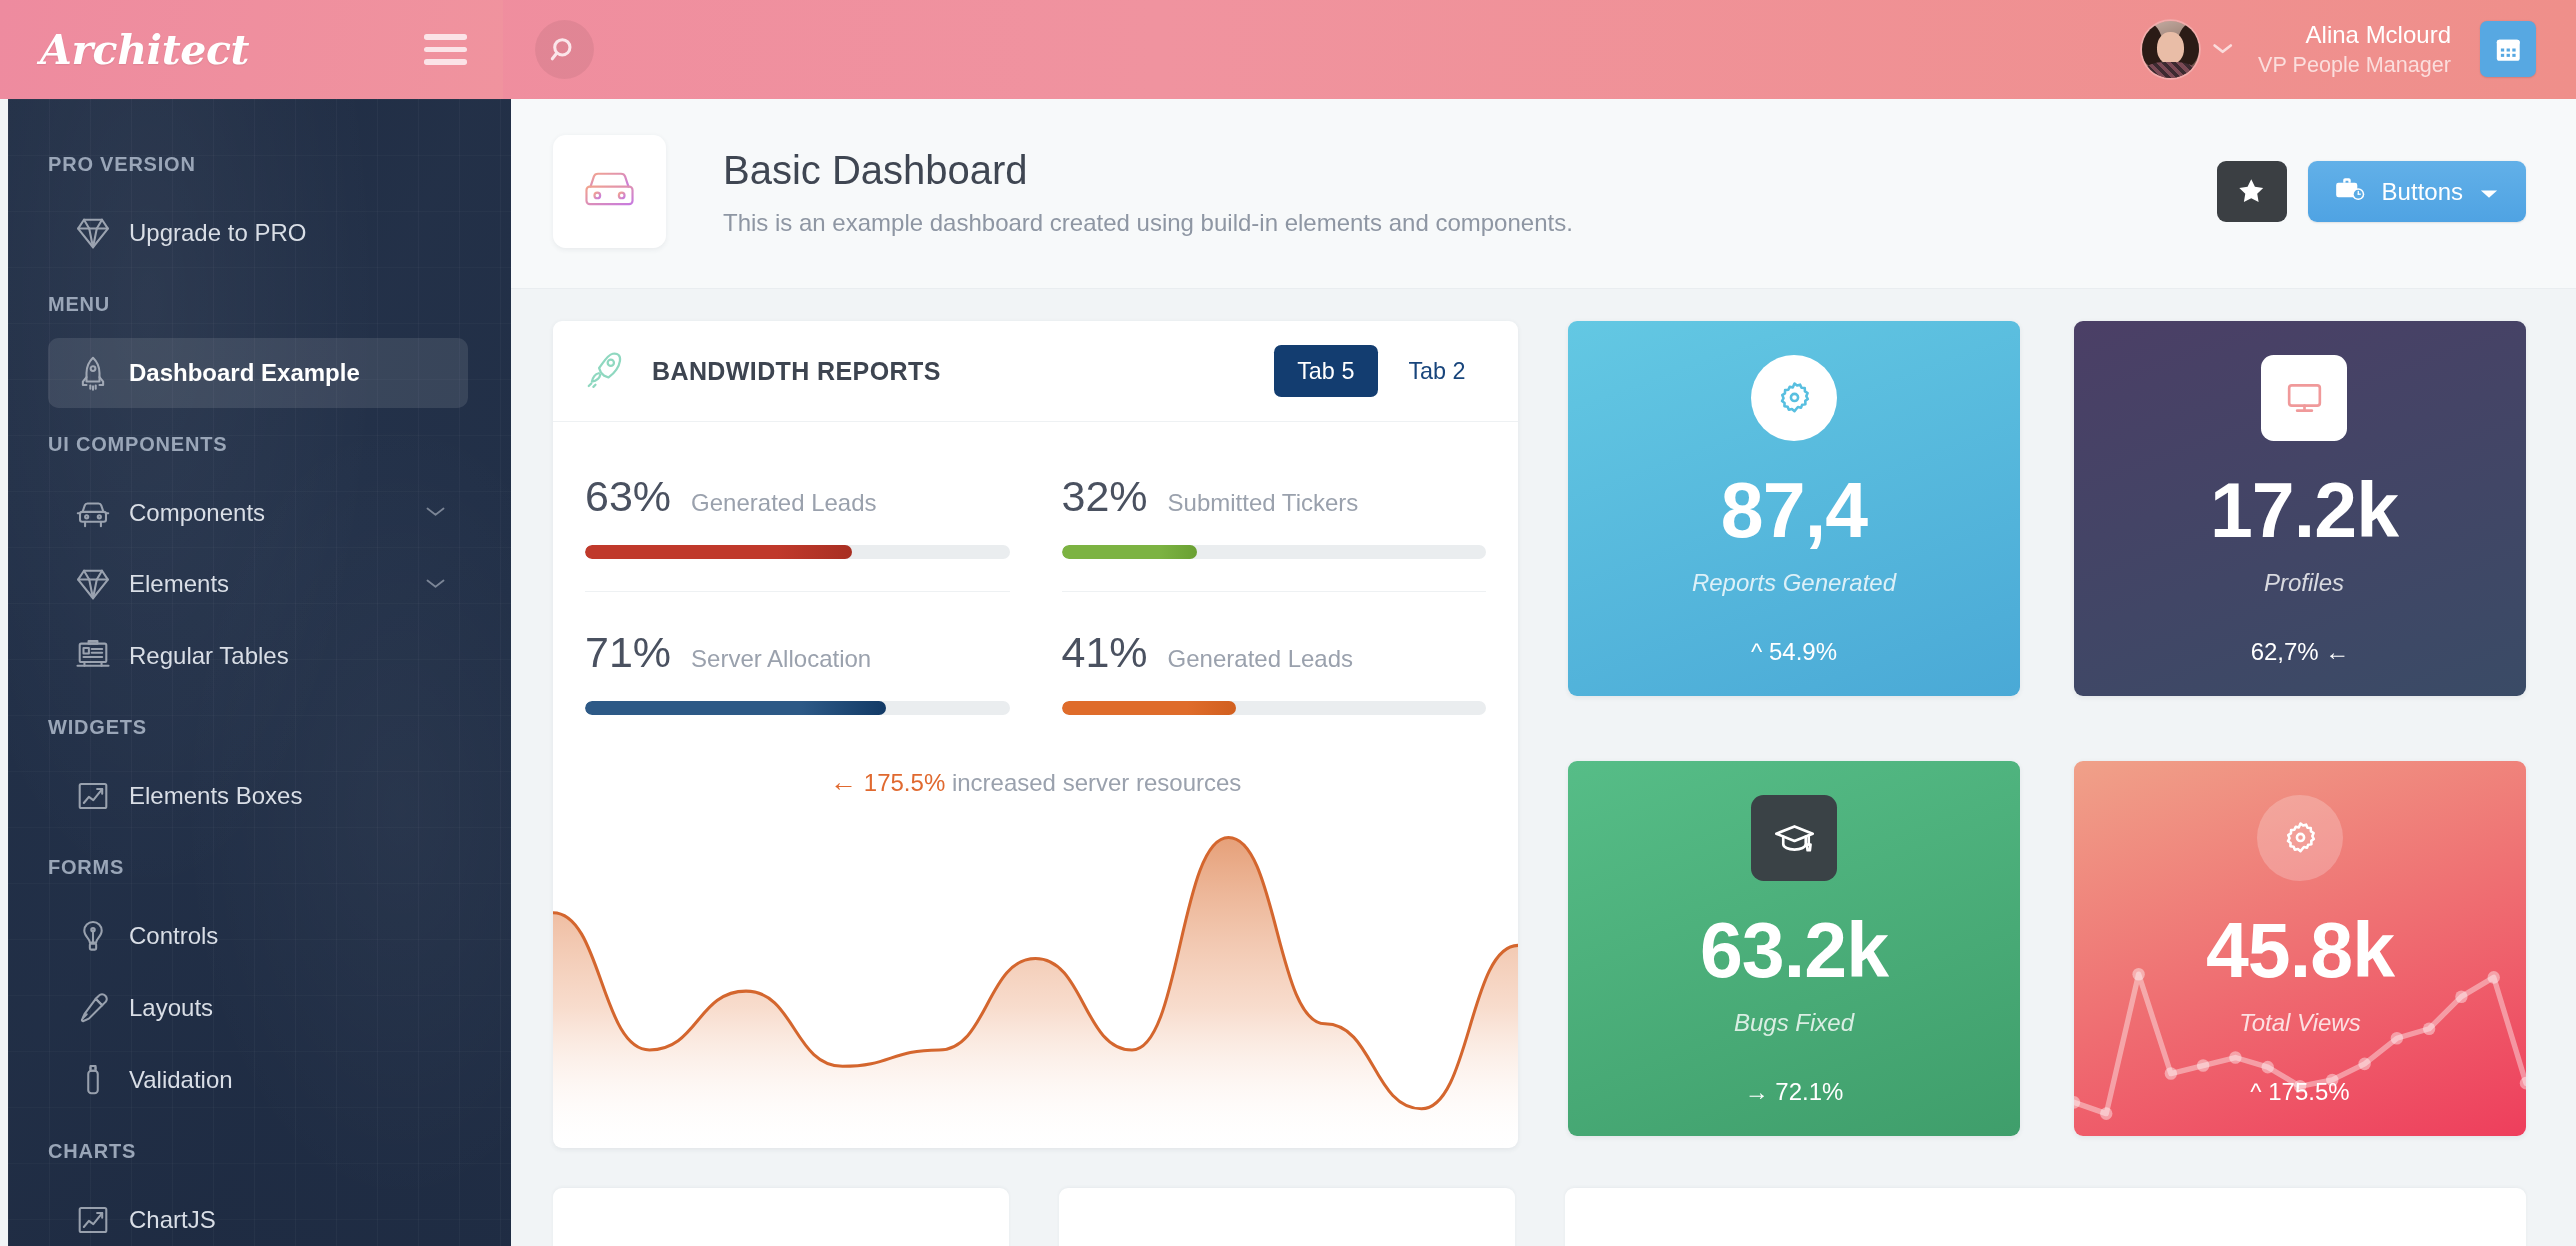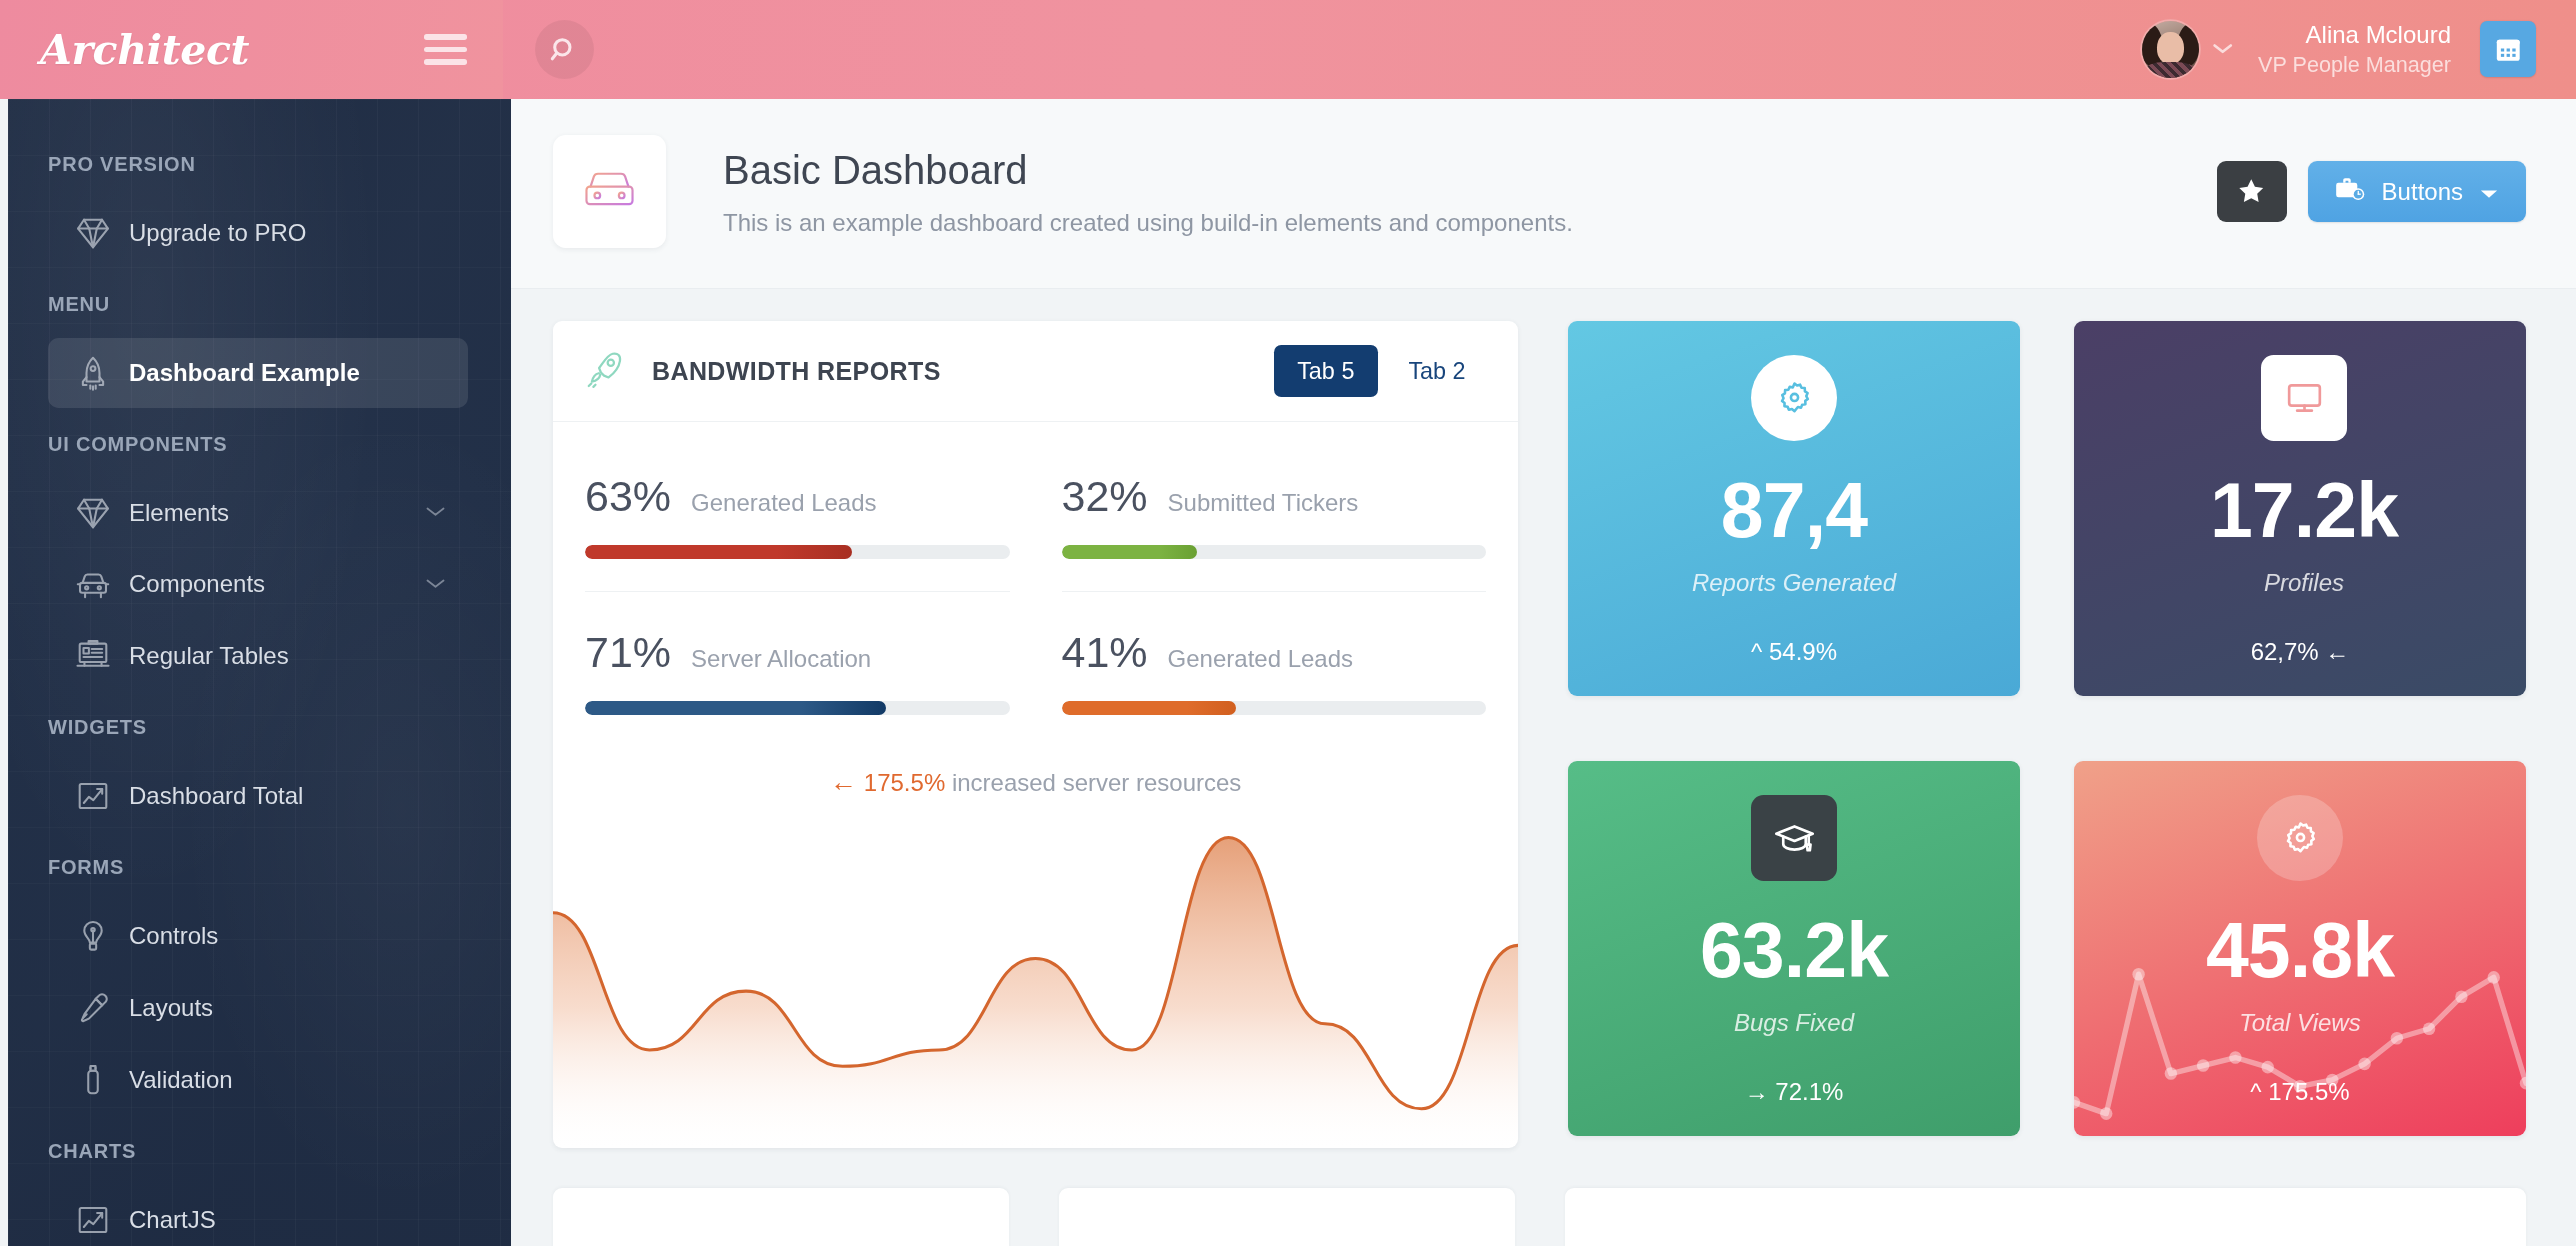--- a/index.html
+++ b/index.html
@@ -329,47 +329,47 @@
               <line x1="12" y1="20.4" x2="12" y2="22.5"></line>
               <line x1="13.7" y1="19.9" x2="13.7" y2="22"></line>
             </svg>
           </span>
           <span class="nav-label">Dashboard Example</span>
         </div>
         <div class="nav-heading">UI COMPONENTS</div>
         <div class="nav-item">
           <span class="nav-ico">
             <svg width="38" height="38" viewBox="0 0 24 24" fill="none" stroke="#c7cdd6" stroke-width="1.3" stroke-linecap="round" stroke-linejoin="round">
-              <polygon points="12,21 2.6,9.2 6.3,3.6 17.7,3.6 21.4,9.2"></polygon>
-              <line x1="2.6" y1="9.2" x2="21.4" y2="9.2"></line>
-              <line x1="6.3" y1="3.6" x2="9.6" y2="9.2"></line>
-              <line x1="17.7" y1="3.6" x2="14.4" y2="9.2"></line>
-              <line x1="9.6" y1="9.2" x2="12" y2="21"></line>
-              <line x1="14.4" y1="9.2" x2="12" y2="21"></line>
-            </svg>
-          </span>
-          <span class="nav-label">Elements</span>
-          <span class="nav-caret"><svg width="25" height="14.4" viewBox="0 0 28 16" fill="none" stroke="#c2c9d4" stroke-width="2" stroke-linecap="round" stroke-linejoin="round">
-              <polyline points="5,5 14,12 23,5"></polyline>
-            </svg></span>
-        </div>
-        <div class="nav-item">
-          <span class="nav-ico">
-            <svg width="38" height="38" viewBox="0 0 24 24" fill="none" stroke="#c7cdd6" stroke-width="1.3" stroke-linecap="round" stroke-linejoin="round">
               <path d="M5.4 11.3l1.4-4.1c.3-.9.8-1.2 1.7-1.2h7c.9 0 1.4.3 1.7 1.2l1.4 4.1"></path>
               <rect x="3.8" y="11.3" width="16.4" height="6.2" rx="1.4"></rect>
               <circle cx="8" cy="14.4" r="1"></circle>
               <circle cx="16" cy="14.4" r="1"></circle>
               <line x1="2.4" y1="12.2" x2="3.8" y2="12.2"></line>
               <line x1="20.2" y1="12.2" x2="21.6" y2="12.2"></line>
               <line x1="7" y1="17.5" x2="7" y2="20.4"></line>
               <line x1="17" y1="17.5" x2="17" y2="20.4"></line>
             </svg>
           </span>
           <span class="nav-label">Components</span>
+          <span class="nav-caret"><svg width="25" height="14.4" viewBox="0 0 28 16" fill="none" stroke="#c2c9d4" stroke-width="2" stroke-linecap="round" stroke-linejoin="round">
+              <polyline points="5,5 14,12 23,5"></polyline>
+            </svg></span>
+        </div>
+        <div class="nav-item">
+          <span class="nav-ico">
+            <svg width="38" height="38" viewBox="0 0 24 24" fill="none" stroke="#c7cdd6" stroke-width="1.3" stroke-linecap="round" stroke-linejoin="round">
+              <polygon points="12,21 2.6,9.2 6.3,3.6 17.7,3.6 21.4,9.2"></polygon>
+              <line x1="2.6" y1="9.2" x2="21.4" y2="9.2"></line>
+              <line x1="6.3" y1="3.6" x2="9.6" y2="9.2"></line>
+              <line x1="17.7" y1="3.6" x2="14.4" y2="9.2"></line>
+              <line x1="9.6" y1="9.2" x2="12" y2="21"></line>
+              <line x1="14.4" y1="9.2" x2="12" y2="21"></line>
+            </svg>
+          </span>
+          <span class="nav-label">Elements</span>
           <span class="nav-caret"><svg width="25" height="14.4" viewBox="0 0 28 16" fill="none" stroke="#c2c9d4" stroke-width="2" stroke-linecap="round" stroke-linejoin="round">
               <polyline points="5,5 14,12 23,5"></polyline>
             </svg></span>
         </div>
         <div class="nav-item">
           <span class="nav-ico">
             <svg width="38" height="38" viewBox="0 0 24 24" fill="none" stroke="#c7cdd6" stroke-width="1.3" stroke-linecap="round" stroke-linejoin="round">
               <rect x="3.6" y="4.2" width="16.8" height="11.6" rx="1"></rect>
               <rect x="9.2" y="2.6" width="5.6" height="1.6"></rect>
               <rect x="6" y="7" width="3.4" height="3.4"></rect>
@@ -385,21 +385,21 @@
         </div>
         <div class="nav-heading">WIDGETS</div>
         <div class="nav-item">
           <span class="nav-ico">
             <svg width="38" height="38" viewBox="0 0 24 24" fill="none" stroke="#c7cdd6" stroke-width="1.3" stroke-linecap="round" stroke-linejoin="round">
               <rect x="3.6" y="4.4" width="16.8" height="15.2" rx="1"></rect>
               <polyline points="6.2,16.4 9.4,12.6 12.2,14.6 17.8,7.6"></polyline>
               <polyline points="14.6,7.6 17.8,7.6 17.8,10.6"></polyline>
             </svg>
           </span>
-          <span class="nav-label">Dashboard Total</span>
+          <span class="nav-label">Elements Boxes</span>
         </div>
         <div class="nav-heading">FORMS</div>
         <div class="nav-item">
           <span class="nav-ico">
             <svg width="38" height="38" viewBox="0 0 24 24" fill="none" stroke="#c7cdd6" stroke-width="1.3" stroke-linecap="round" stroke-linejoin="round">
               <path d="M12 3.2c3.1 0 5.5 2.4 5.5 5.4 0 2.2-1.2 3.6-2.3 4.9-.8 1-1.2 1.6-1.2 2.6h-4c0-1-.4-1.6-1.2-2.6-1.1-1.3-2.3-2.7-2.3-4.9 0-3 2.4-5.4 5.5-5.4z"></path>
               <rect x="10" y="16.8" width="4" height="3.8" rx=".8"></rect>
               <line x1="12" y1="8.4" x2="12" y2="16.4"></line>
               <circle cx="12" cy="8" r="1.1"></circle>
             </svg>

